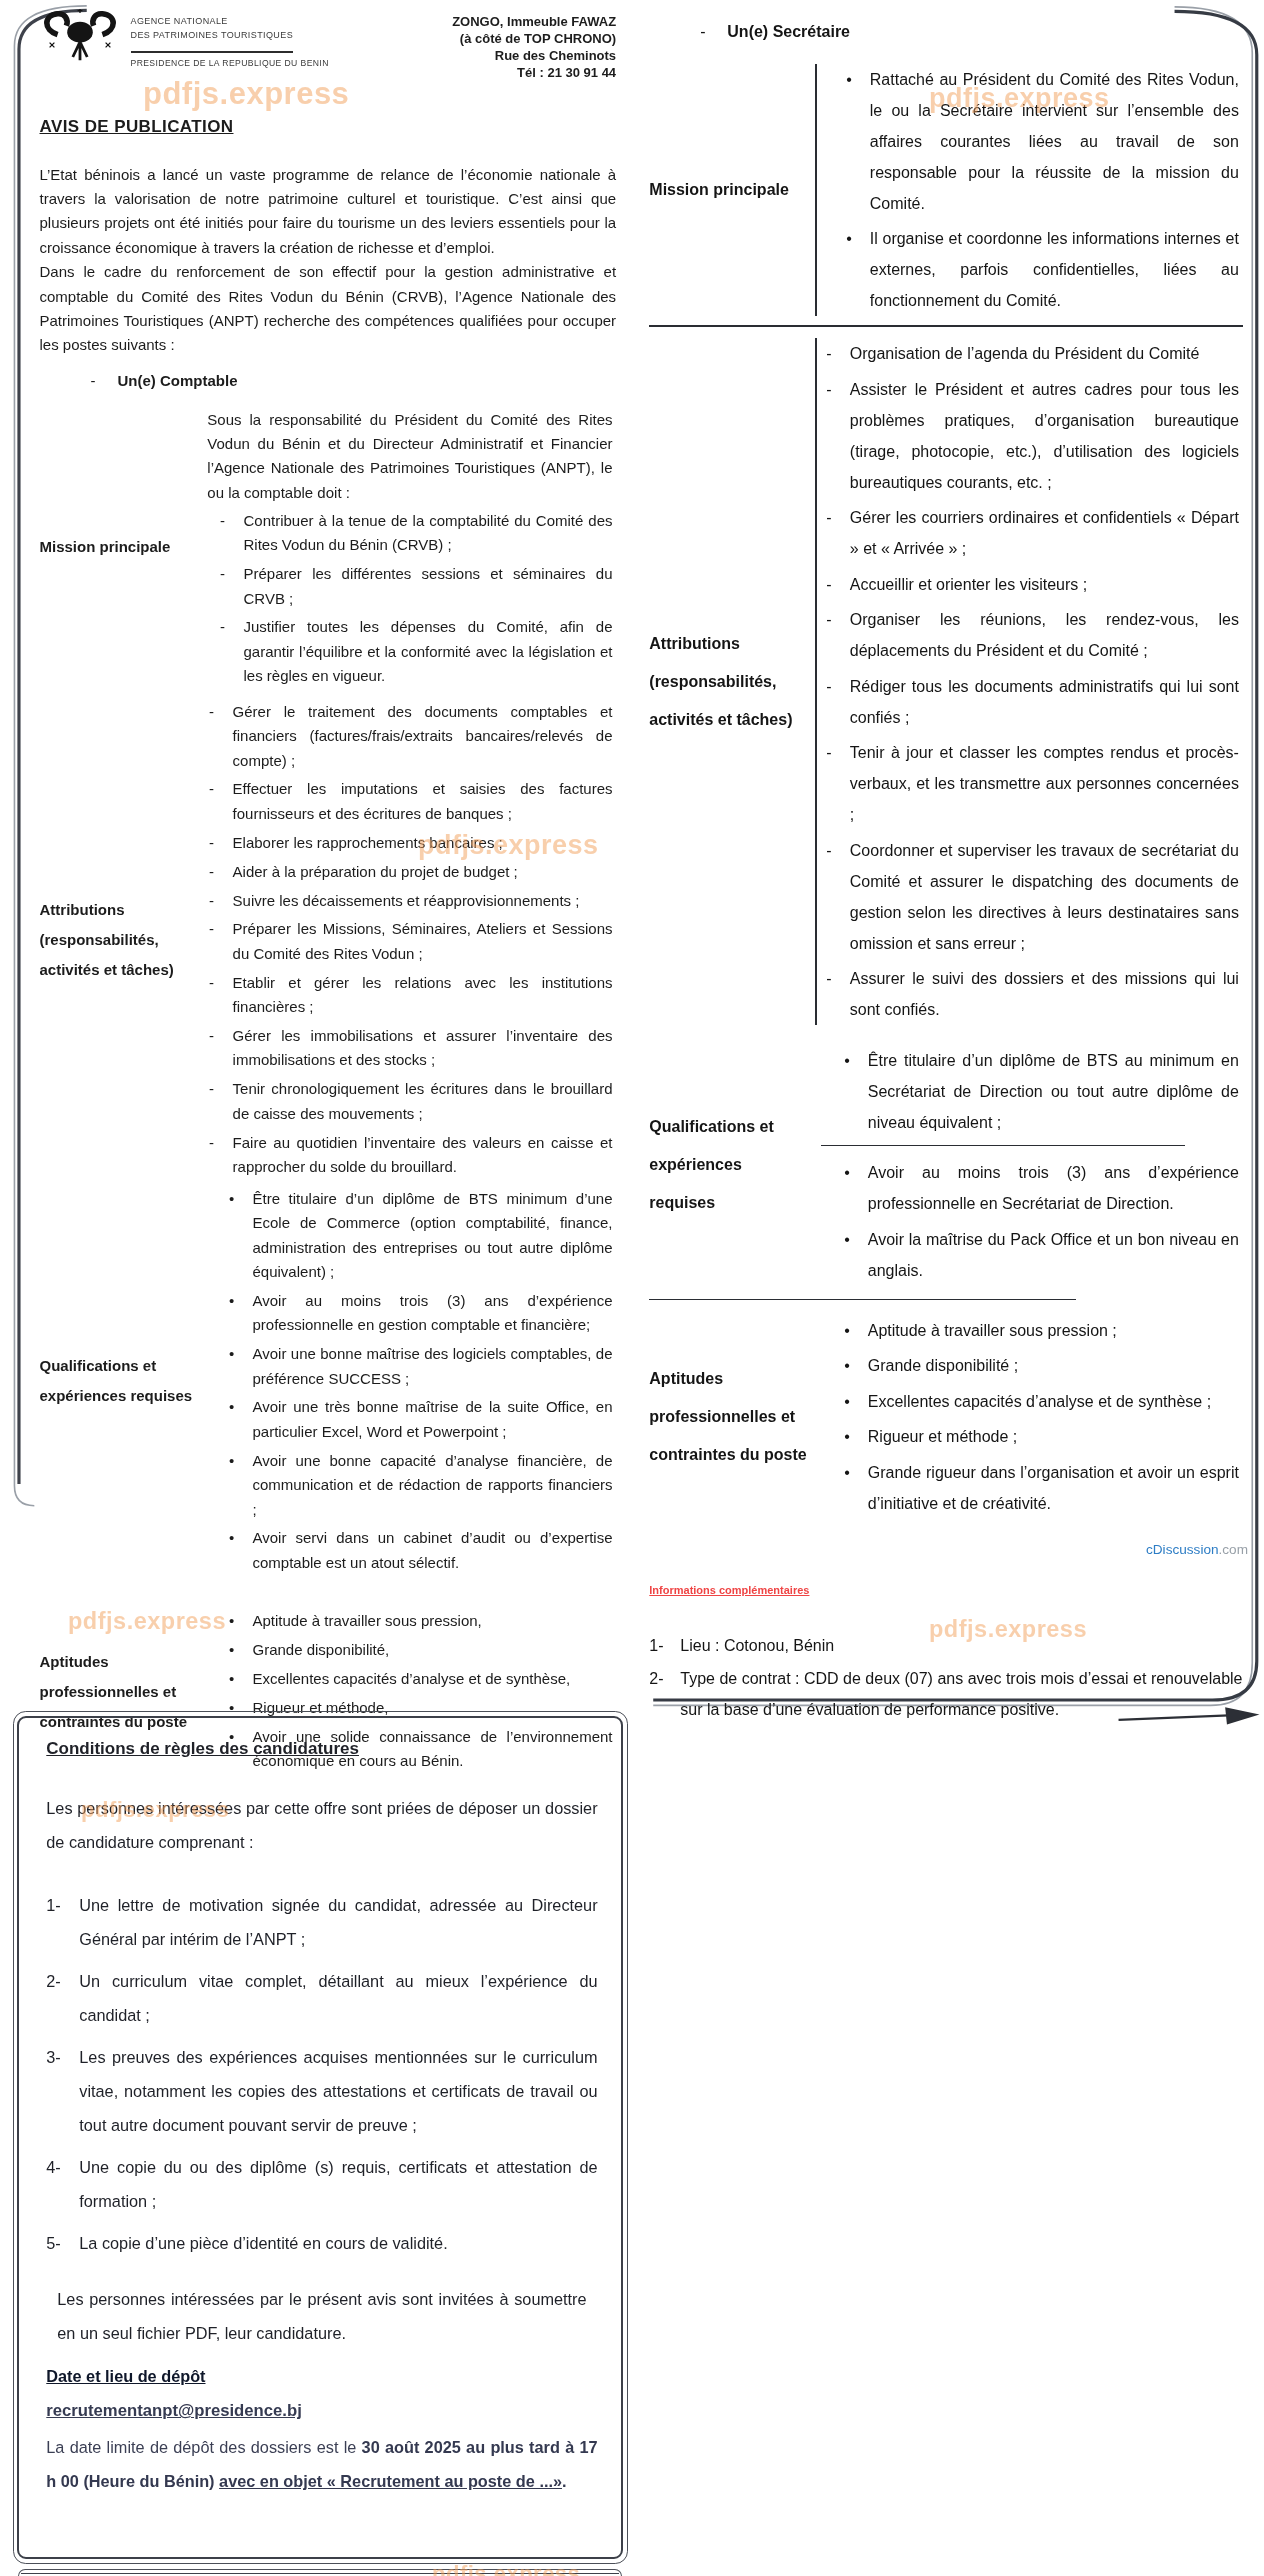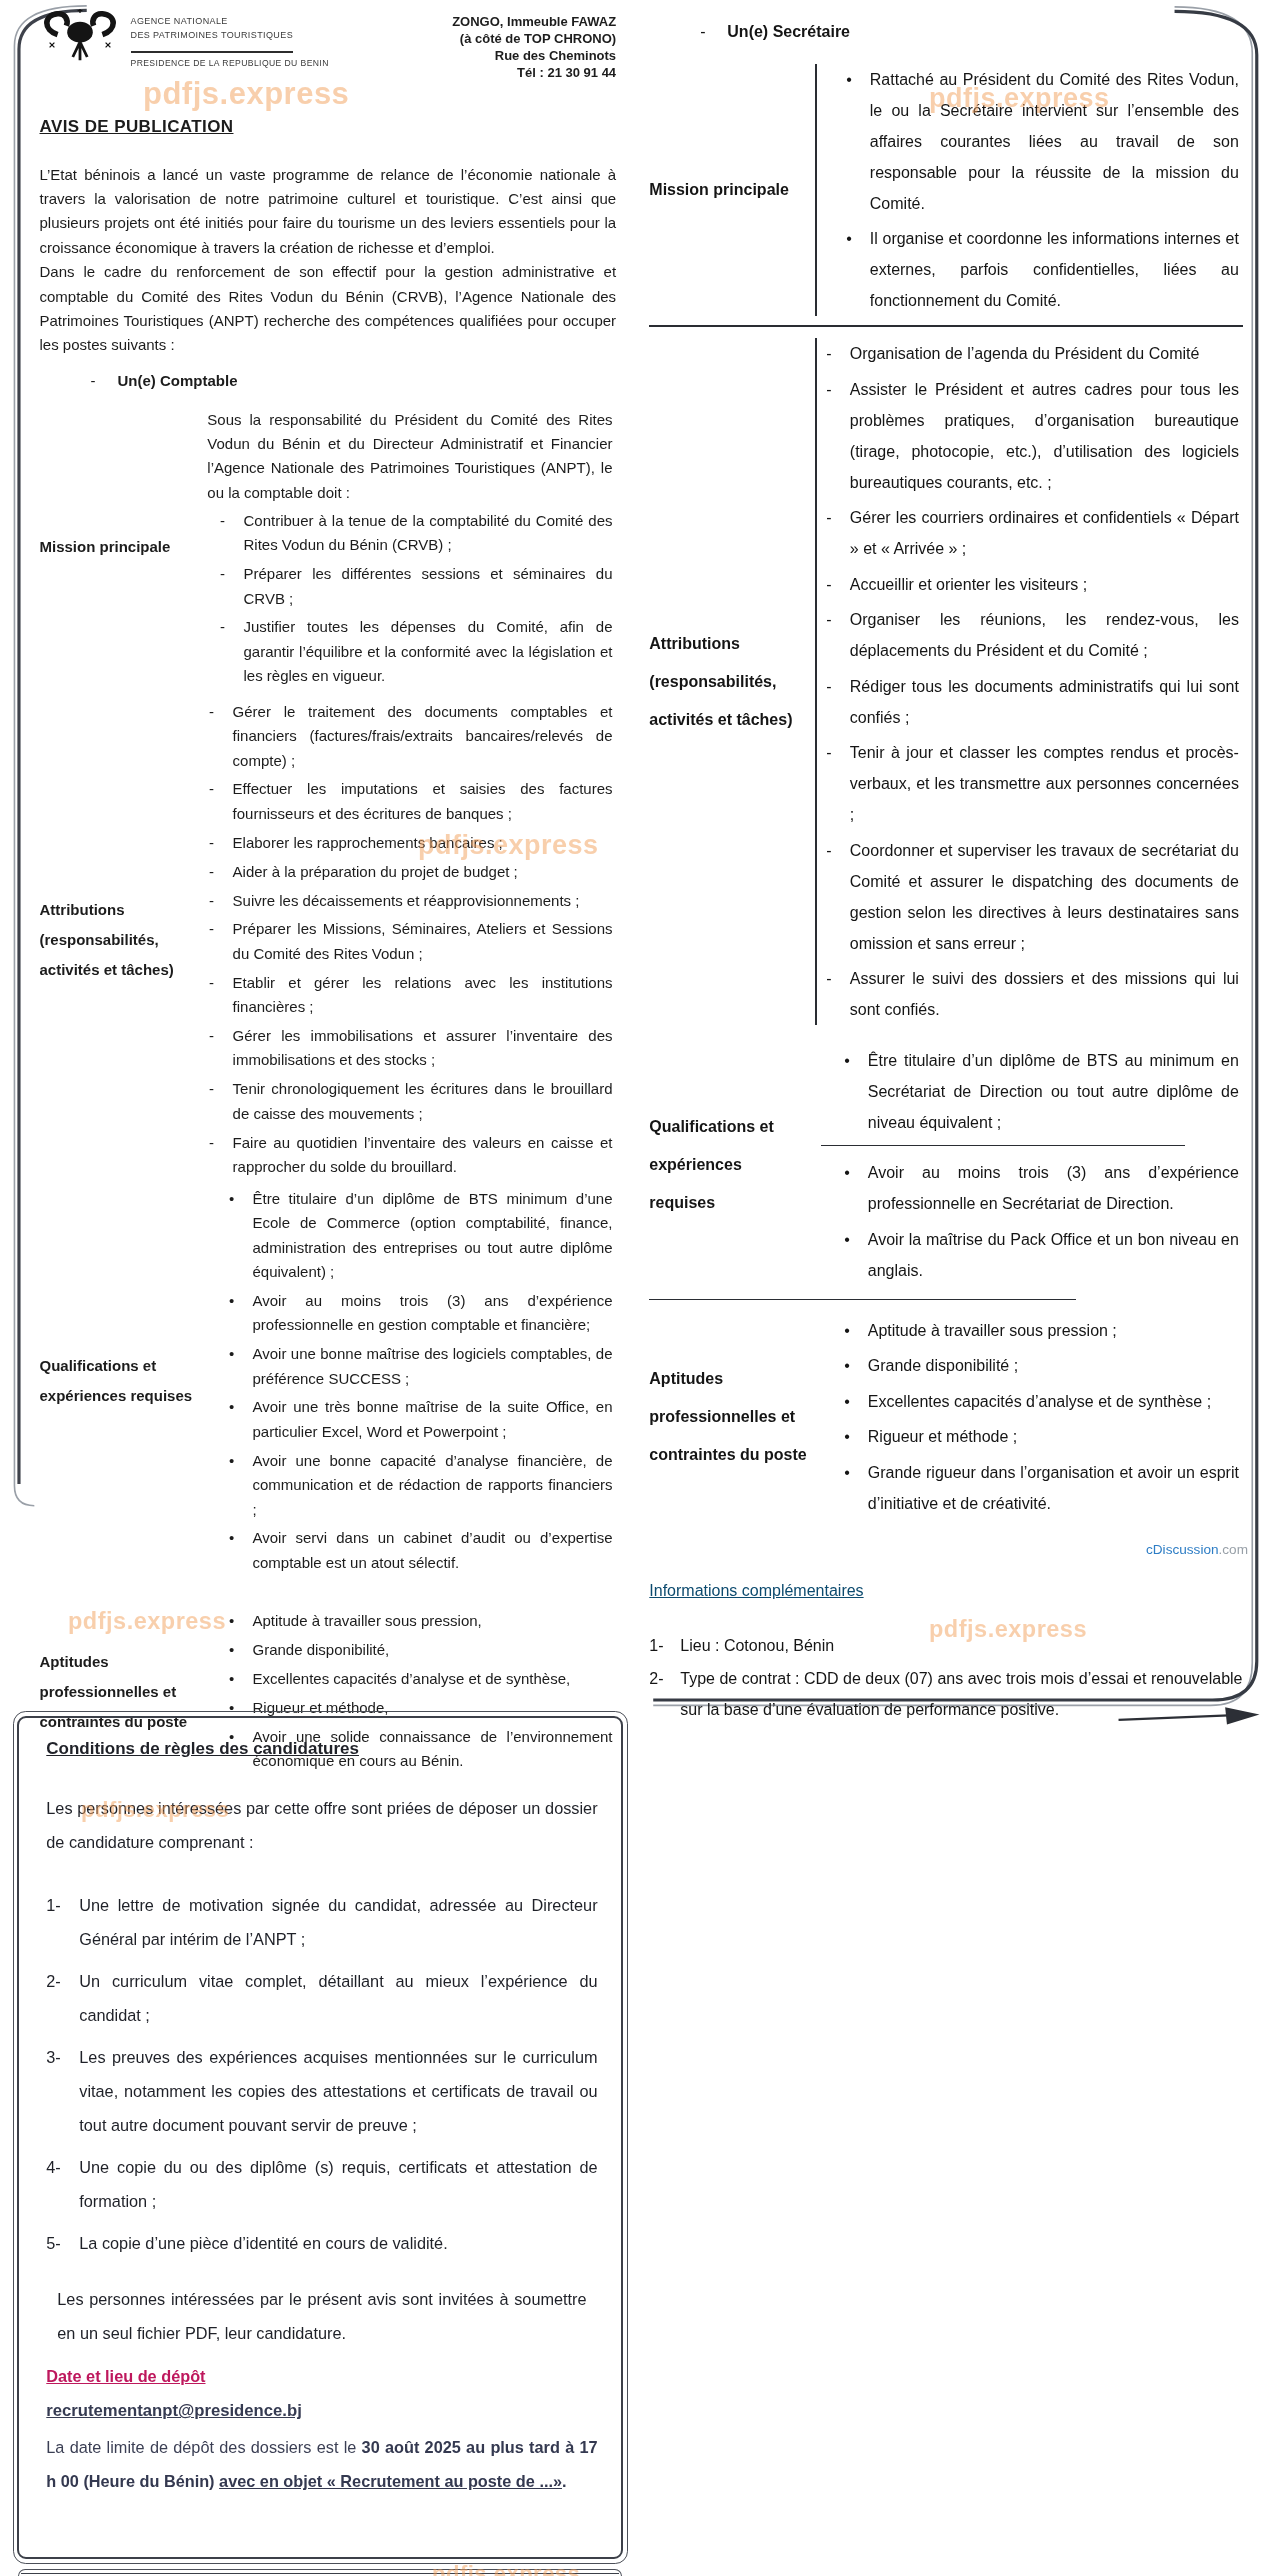--- a/index.html
+++ b/index.html
@@ -59,35 +59,35 @@
   .p2 .r3::after{content:"";position:absolute;left:0;bottom:0;width:72%;border-bottom:1.8px solid #2a2d33;}
   .p2 .r4{padding:14.5px 0 14.5px;}
   .p2 .r1 .label{position:relative;align-self:center;}
   .qline{border-top:1.8px solid #2a2d33;margin:7.2px 54px 11px 5.4px;}
   .p1 .rowm .content{padding-top:1.8px;}
   .p1 .rowa{margin-top:11px;}
   .p1 .rowq{margin-top:7.2px;}
   .p1 .rowap{margin-top:34px;}
   
   .infos{margin-top:42px;}
-  .infos h2{font-size:16px;margin:0 0 23.5px;text-decoration:underline;font-weight:normal;color:#0c4a6e;}
+  .infos h2{font-size:11px;margin:0 0 23.5px;text-decoration:underline;font-weight:bold;color:#ef4444;}
   .infos .li{margin-bottom:1.8px;}
   .infos .mk{flex:0 0 31px;}
   
   .condbox{position:absolute;left:12.7px;top:1711px;width:615px;height:853px;z-index:2;
            border:1.8px solid #4b4f58;border-radius:12.7px;box-sizing:border-box;}
   .condinner{position:absolute;inset:3.6px;border:2.7px solid #3c4049;border-radius:9px;
              padding:14.5px 23.5px 0 27px;box-sizing:border-box;
              font-size:16.3px;line-height:34px;color:#1f2128;}
   .condinner h2{font-size:17px;font-weight:bold;text-decoration:underline;margin:0 0 25px;}
   .condinner .cp{text-align:justify;margin:0 0 29px;}
   .clist .li{margin-bottom:8.1px;}
   .clist .mk{flex:0 0 33px;}
   .condinner .cp2{text-align:justify;margin:22px 11px 0;}
-  .subhead{font-size:16.3px;font-weight:bold;text-decoration:underline;color:#be185d;margin:9px 0 0;}
+  .subhead{font-size:16.3px;font-weight:bold;text-decoration:underline;color:#0f172a;margin:9px 0 0;}
   .mailline{color:#4a4e60;word-spacing:24.4px;margin:12.7px 0 0;}
   .email{display:inline-block;font-weight:bold;color:#363b52;text-decoration:underline;font-size:16.7px;}
   .deadline{color:#3b3f54;text-align:justify;margin:1.8px 0 0;}
   .deadline b{color:#343950;}
   .deadline .bu{text-decoration:underline;}
   
   .sliver{position:absolute;left:18px;top:2569px;width:602px;height:8.1px;z-index:2;
           border:1.8px solid #4b4f58;border-bottom:none;border-radius:7.2px 7.2px 0 0;}
   .sliver > div{margin:2.7px 1.8px 0;border-top:1.8px solid #3c4049;}
 </style>

